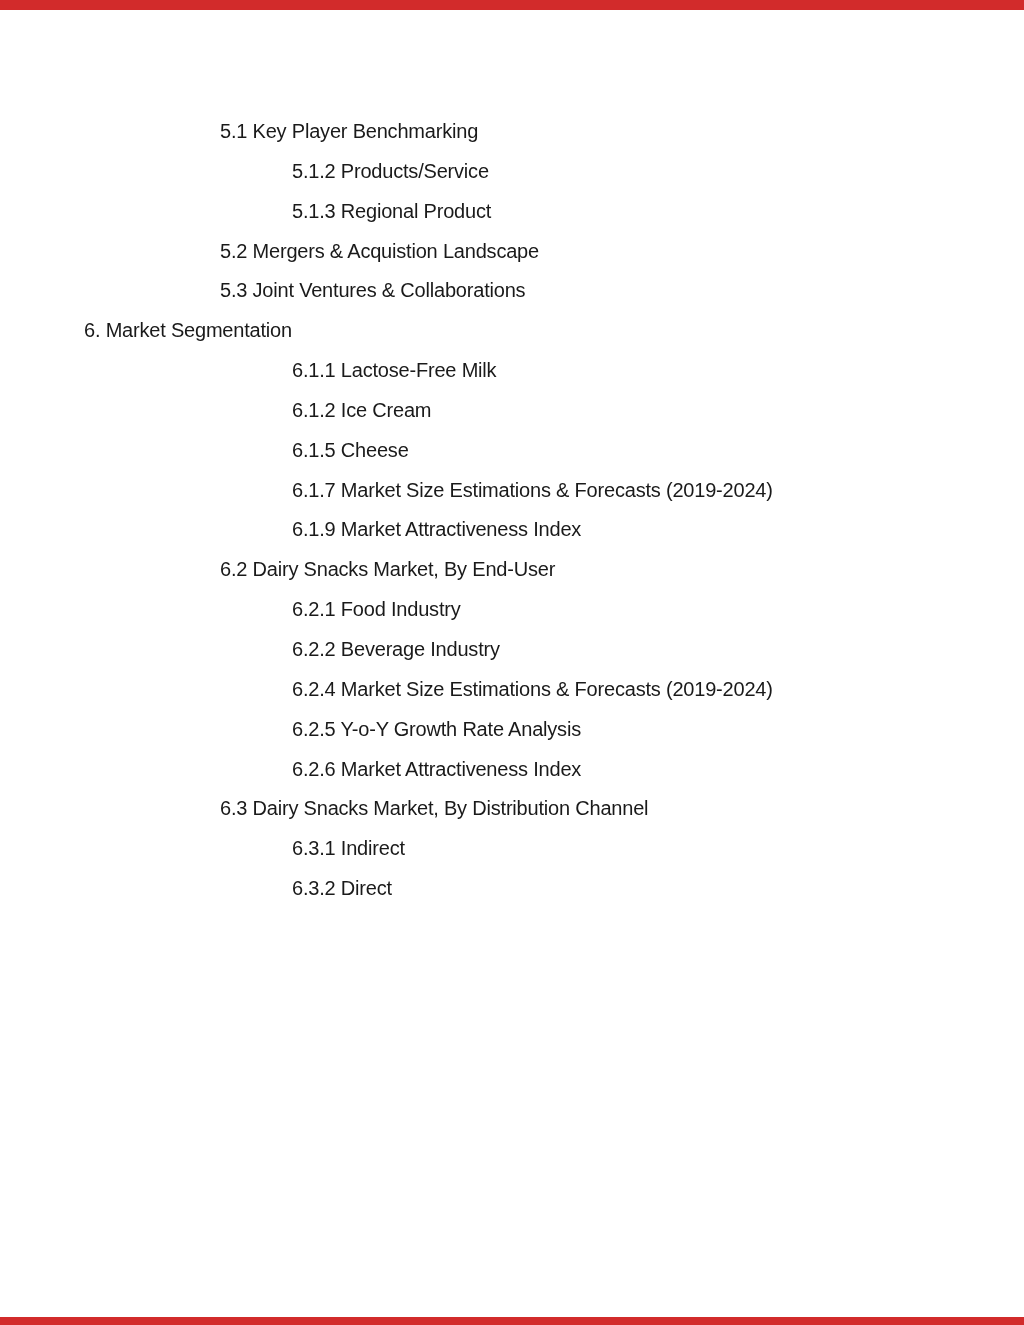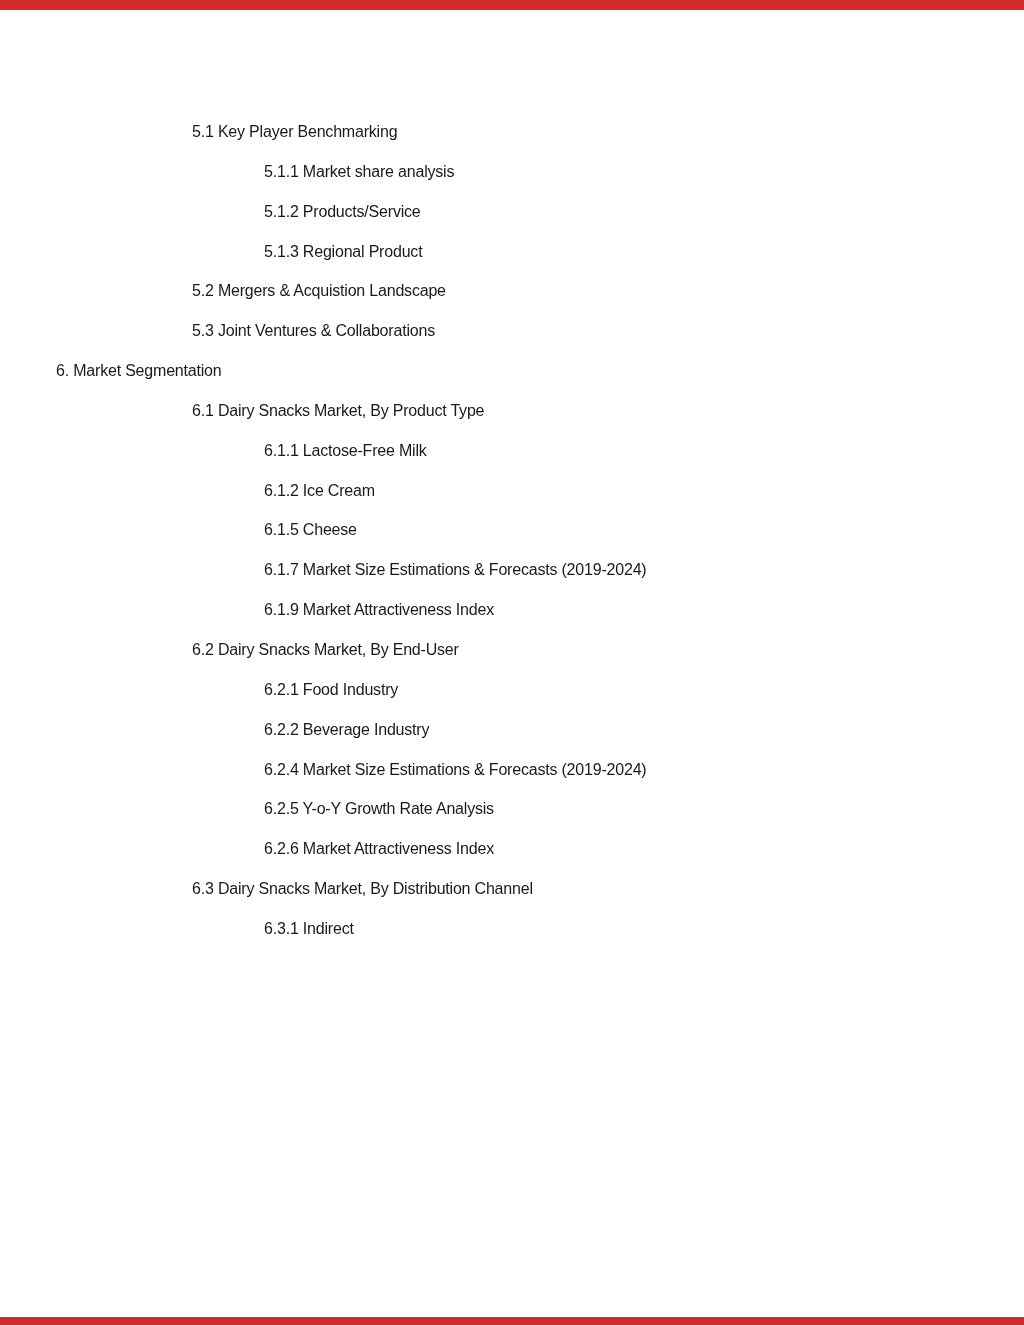--- a/index.html
+++ b/index.html
@@ -23,50 +23,50 @@
   .accent-bar.bottom { bottom: 0; height: 8px; }
   .toc {
     position: absolute;
     top: 112px;
     left: 0;
     width: 100%;
   }
   .toc-line {
     height: 39.85px;
     line-height: 39.85px;
-    font-size: 16px;
+    font-size: 20px;
     letter-spacing: -0.2px;
     white-space: nowrap;
+    margin-left: 28px;
   }
   .lvl1 { padding-left: 56px; }
   .lvl2 { padding-left: 192px; }
   .lvl3 { padding-left: 264px; }
 </style>
 </head>
 <body style="background: rgb(255, 255, 255); color: rgb(26, 26, 26);">
 
 <div class="accent-bar top" style="background: rgb(210, 43, 43);"></div>
 
 <div class="toc">
     <div class="toc-line lvl2">5.1 Key Player Benchmarking</div>
-    <div class="toc-line lvl3">5.1.1 Market share analysis</div>
     <div class="toc-line lvl3">5.1.2 Products/Service</div>
     <div class="toc-line lvl3">5.1.3 Regional Product</div>
     <div class="toc-line lvl2">5.2 Mergers &amp; Acquistion Landscape</div>
     <div class="toc-line lvl2">5.3 Joint Ventures &amp; Collaborations</div>
     <div class="toc-line lvl1">6. Market Segmentation</div>
-    <div class="toc-line lvl2">6.1 Dairy Snacks Market, By Product Type</div>
     <div class="toc-line lvl3">6.1.1 Lactose-Free Milk</div>
     <div class="toc-line lvl3">6.1.2 Ice Cream</div>
     <div class="toc-line lvl3">6.1.5 Cheese</div>
     <div class="toc-line lvl3">6.1.7 Market Size Estimations &amp; Forecasts (2019-2024)</div>
     <div class="toc-line lvl3">6.1.9 Market Attractiveness Index</div>
     <div class="toc-line lvl2">6.2 Dairy Snacks Market, By End-User</div>
     <div class="toc-line lvl3">6.2.1 Food Industry</div>
     <div class="toc-line lvl3">6.2.2 Beverage Industry</div>
     <div class="toc-line lvl3">6.2.4 Market Size Estimations &amp; Forecasts (2019-2024)</div>
     <div class="toc-line lvl3">6.2.5 Y-o-Y Growth Rate Analysis</div>
     <div class="toc-line lvl3">6.2.6 Market Attractiveness Index</div>
     <div class="toc-line lvl2">6.3 Dairy Snacks Market, By Distribution Channel</div>
     <div class="toc-line lvl3">6.3.1 Indirect</div>
+    <div class="toc-line lvl3">6.3.2 Direct</div>
   </div>
 
 <div class="accent-bar bottom" style="background: rgb(210, 43, 43);"></div>
 
 </body></html>

